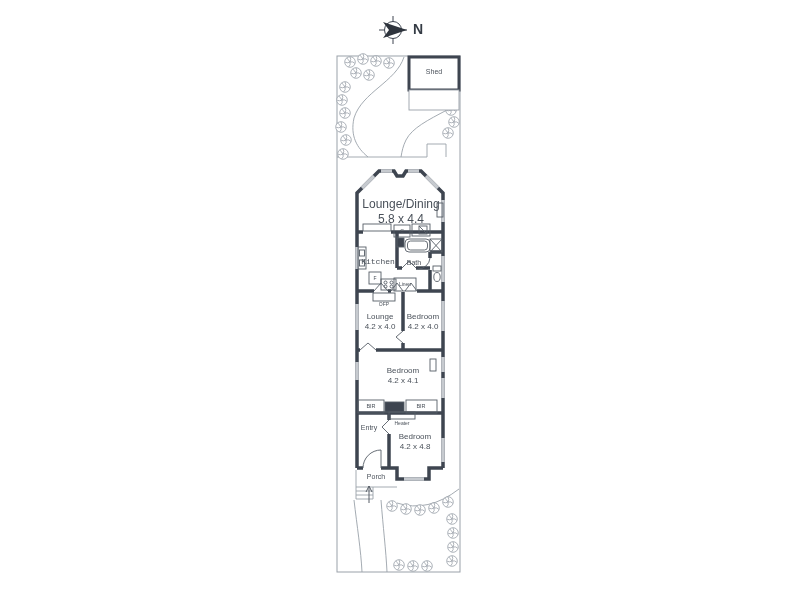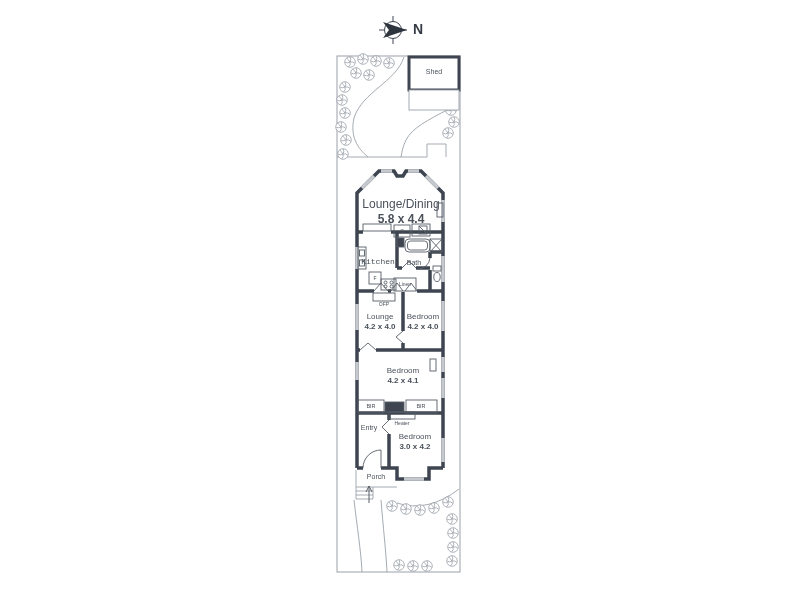--- a/index.html
+++ b/index.html
@@ -1,21 +1,21 @@
 <!DOCTYPE html>
 <html><head>
 <meta charset="utf-8">
 <style>
   html,body{margin:0;padding:0;background:#ffffff;}
   #stage{position:relative;width:800px;height:600px;background:#ffffff;overflow:hidden;
          font-family:"Liberation Sans",sans-serif;}
   #stage svg{position:absolute;left:0;top:0;}
   .lbl{position:absolute;transform:translateX(-50%);text-align:center;color:#4a515a;
        white-space:nowrap;line-height:1.25;}
-  .lbl .dim{font-size:inherit;font-weight:bold;}
+  .lbl .dim{font-size:inherit;}
   .bold{font-weight:bold;color:#343b44;}
 </style>
 </head>
 <body>
 
 <div id="stage">
 <svg width="800" height="600" viewBox="0 0 800 600">
   <defs>
     <symbol id="shrub" viewBox="0 0 12 12">
       <circle cx="6" cy="6" r="5.3" fill="#ffffff" stroke="#9aa1a9" stroke-width="0.8"></circle>
@@ -183,17 +183,17 @@
   <div class="dim">4.2 x 4.1</div>
 </div>
 
 <div class="lbl" style="left:371px;top:403px;font-size:5.5px;">BIR</div>
 <div class="lbl" style="left:421px;top:403px;font-size:5.5px;">BIR</div>
 <div class="lbl" style="left:402px;top:420px;font-size:5px;">Heater</div>
 
 <div class="lbl" style="left:369px;top:424px;font-size:7px;">Entry</div>
 <div class="lbl" style="left:415px;top:432px;font-size:8px;">
   <div>Bedroom</div>
-  <div class="dim">3.0 x 4.2</div>
+  <div class="dim">4.2 x 4.8</div>
 </div>
 <div class="lbl" style="left:376px;top:473px;font-size:7px;">Porch</div>
 
 </div>
 
 </body></html>

